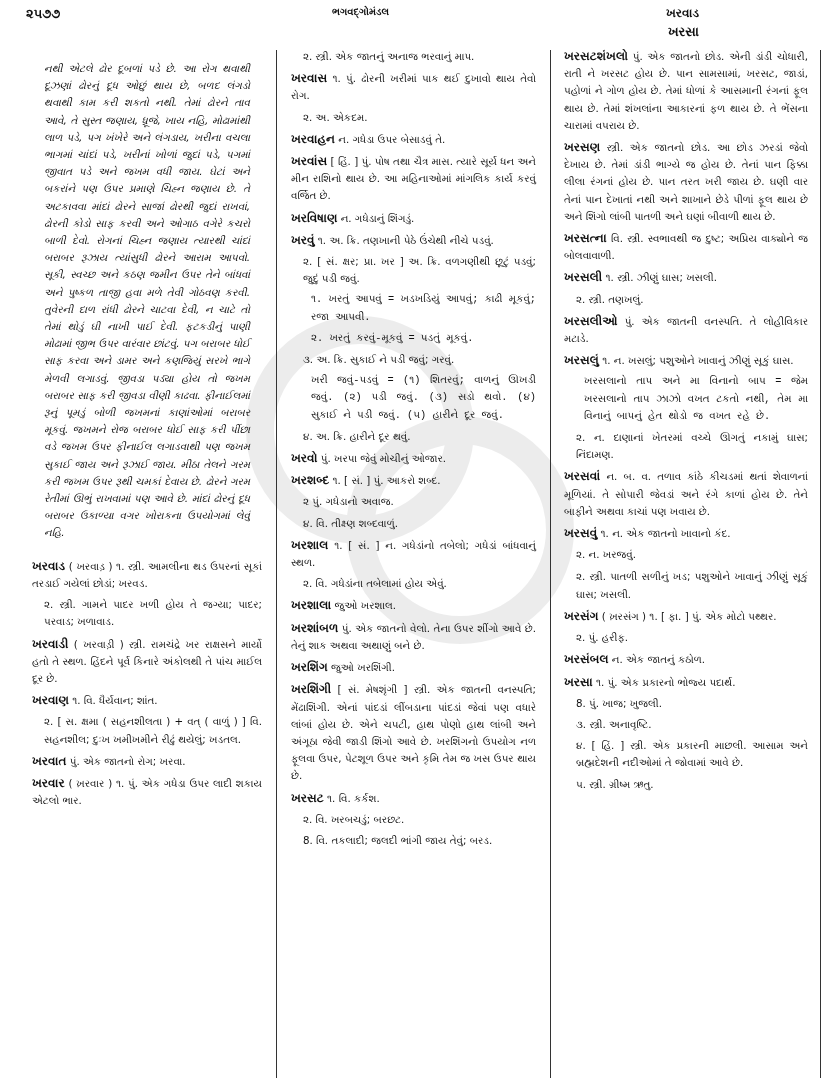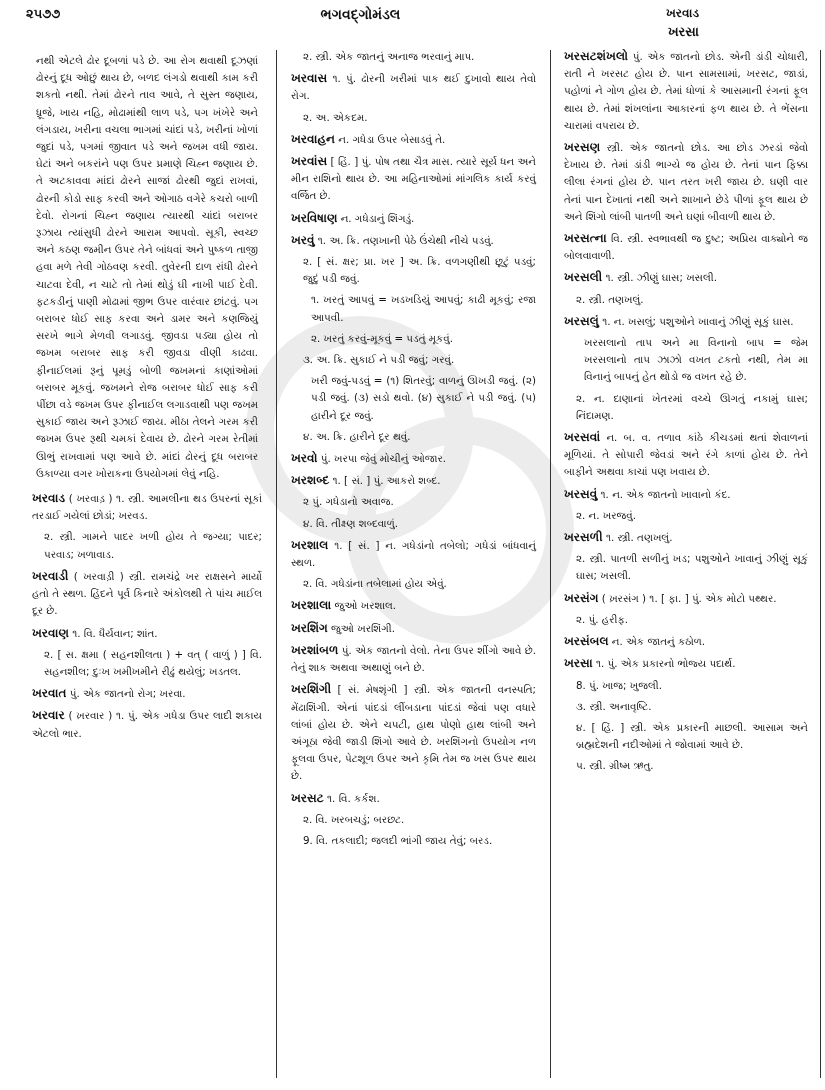--- a/index.html
+++ b/index.html
@@ -8,40 +8,40 @@
     font-family: "DejaVu Sans", sans-serif; color: #111;
   }
   .watermark {
     position: absolute; left: 230px; top: 300px; width: 360px; height: 360px;
     pointer-events: none; opacity: 0.07;
   }
   .header {
     position: absolute; left: 0; top: 0; width: 721px; height: 44px;
   }
   .page-num { position: absolute; left: 26px; top: 6px; font-size: 13px; font-weight: bold; }
-  .title { position: absolute; left: 0; right: 0; top: 6px; text-align: center; font-size: 14px; font-weight: bold; }
+  .title { position: absolute; left: 0; right: 0; top: 6px; text-align: center; font-size: 10px; font-weight: bold; }
   .guide1 { position: absolute; right: 22px; top: 6px; font-size: 12px; font-weight: bold; }
   .guide2 { position: absolute; right: 22px; top: 24px; font-size: 13px; font-weight: bold; }
   .col {
     position: absolute; top: 44px; bottom: 4px; font-size: 10.3px; line-height: 17.2px;
     text-align: justify; overflow: hidden;
   }
   .col1 { left: 28px; width: 238px; }
   .col2 { left: 287px; width: 253px; }
   .col3 { left: 560px; width: 252px; }
   .divider { position: absolute; top: 50px; bottom: 12px; width: 1px; background: #333; }
   .d1 { left: 276px; }
   .d2 { left: 550px; }
   .d3 { left: 820px; }
   .entry { margin: 0 0 5px 0; }
   .entry p { margin: 4px; }
   .hw { font-weight: bold; font-size: 12px; }
   .sense { padding-left: 12px; margin: 0; }
-  .idiom { padding-left: 20px; margin: 0; }
-  .para { margin: 8px; }
+  .idiom { padding-left: 20px; margin: 0; font-family: Liberation Mono, monospace; }
+  .para { margin: 16px; font-style: italic; }
 </style>
 </head>
 <body>
 
 <svg class="watermark" viewBox="0 0 360 360">
   <circle cx="130" cy="130" r="100" fill="none" stroke="#000" stroke-width="28"></circle>
   <circle cx="230" cy="230" r="100" fill="none" stroke="#000" stroke-width="28"></circle>
 </svg>
 
 <div class="header">
@@ -113,64 +113,66 @@
         <p class="sense">૪. વિ. તીક્ષ્ણ શબ્દવાળું.</p>
       </div>
       <div class="entry">
         <p><span class="hw">ખરશાલ</span> <span>૧. [ સં. ] ન. ગધેડાંનો તબેલો; ગધેડાં બાંધવાનું સ્થળ.</span></p>
         <p class="sense">૨. વિ. ગધેડાંના તબેલામાં હોય એવું.</p>
       </div>
       <div class="entry">
         <p><span class="hw">ખરશાલા</span> <span>જુઓ ખરશાલ.</span></p>
       </div>
       <div class="entry">
-        <p><span class="hw">ખરશિંગ</span> <span>જુઓ ખરશિંગી.</span></p>
+        <p><span class="hw">ખરશાંબળ</span> <span>પું. એક જાતનો વેલો. તેના ઉપર શીંગો આવે છે. તેનું શાક અથવા અથાણું બને છે.</span></p>
       </div>
       <div class="entry">
-        <p><span class="hw">ખરશાંબળ</span> <span>પું. એક જાતનો વેલો. તેના ઉપર શીંગો આવે છે. તેનું શાક અથવા અથાણું બને છે.</span></p>
+        <p><span class="hw">ખરશિંગ</span> <span>જુઓ ખરશિંગી.</span></p>
       </div>
       <div class="entry">
         <p><span class="hw">ખરશિંગી</span> <span>[ સં. મેષશૃંગી ] સ્ત્રી. એક જાતની વનસ્પતિ; મેંઢાશિંગી. એનાં પાંદડાં લીંબડાના પાંદડાં જેવાં પણ વધારે લાંબાં હોય છે. એને ચપટી, હાથ પોણો હાથ લાંબી અને અંગૂઠા જેવી જાડી શિંગો આવે છે. ખરશિંગનો ઉપયોગ નળ ફૂલવા ઉપર, પેટશૂળ ઉપર અને કૃમિ તેમ જ ખસ ઉપર થાય છે.</span></p>
       </div>
       <div class="entry">
         <p><span class="hw">ખરસટ</span> <span>૧. વિ. કર્કશ.</span></p>
         <p class="sense">૨. વિ. ખરબચડું; બરછટ.</p>
-        <p class="sense">9. વિ. તકલાદી; જલદી ભાંગી જાય તેવું; બરડ.</p>
+        <p class="sense">8. વિ. તકલાદી; જલદી ભાંગી જાય તેવું; બરડ.</p>
       </div>
     </div>
 </div>
 <div class="col col3">
   <div class="entries">
       <div class="entry">
         <p><span class="hw">ખરસટશંખલો</span> <span>પું. એક જાતનો છોડ. એની ડાંડી ચોધારી, રાતી ને ખરસટ હોય છે. પાન સામસામાં, ખરસટ, જાડાં, પહોળાં ને ગોળ હોય છે. તેમાં ધોળાં કે આસમાની રંગનાં ફૂલ થાય છે. તેમાં શંખલાંના આકારનાં ફળ થાય છે. તે ભેંસના ચારામાં વપરાય છે.</span></p>
       </div>
       <div class="entry">
         <p><span class="hw">ખરસણ</span> <span>સ્ત્રી. એક જાતનો છોડ. આ છોડ ઝરડાં જેવો દેખાય છે. તેમાં ડાંડી ભાગ્યે જ હોય છે. તેનાં પાન ફિક્કા લીલા રંગનાં હોય છે. પાન તરત ખરી જાય છે. ઘણી વાર તેનાં પાન દેખાતાં નથી અને શાખાને છેડે પીળાં ફૂલ થાય છે અને શિંગો લાંબી પાતળી અને ઘણાં બીવાળી થાય છે.</span></p>
       </div>
       <div class="entry">
         <p><span class="hw">ખરસત્ના</span> <span>વિ. સ્ત્રી. સ્વભાવથી જ દુષ્ટ; અપ્રિય વાક્યોને જ બોલવાવાળી.</span></p>
       </div>
       <div class="entry">
         <p><span class="hw">ખરસલી</span> <span>૧. સ્ત્રી. ઝીણું ઘાસ; ખસલી.</span></p>
         <p class="sense">૨. સ્ત્રી. તણખલું.</p>
       </div>
       <div class="entry">
+        <p><span class="hw">ખરસલીઓ</span> <span>પું. એક જાતની વનસ્પતિ. તે લોહીવિકાર મટાડે.</span></p>
+      </div>
+      <div class="entry">
         <p><span class="hw">ખરસલું</span> <span>૧. ન. ખસલું; પશુઓને ખાવાનું ઝીણું સૂકું ઘાસ.</span></p>
         <p class="idiom">ખરસલાનો તાપ અને મા વિનાનો બાપ = જેમ ખરસલાનો તાપ ઝાઝો વખત ટકતો નથી, તેમ મા વિનાનું બાપનું હેત થોડો જ વખત રહે છે.</p>
         <p class="sense">૨. ન. દાણાનાં ખેતરમાં વચ્ચે ઊગતું નકામું ઘાસ; નિંદામણ.</p>
       </div>
       <div class="entry">
         <p><span class="hw">ખરસવાં</span> <span>ન. બ. વ. તળાવ કાંઠે કીચડમાં થતાં શેવાળનાં મૂળિયાં. તે સોપારી જેવડાં અને રંગે કાળાં હોય છે. તેને બાફીને અથવા કાચાં પણ ખવાય છે.</span></p>
       </div>
       <div class="entry">
         <p><span class="hw">ખરસવું</span> <span>૧. ન. એક જાતનો ખાવાનો કંદ.</span></p>
         <p class="sense">૨. ન. ખરજવું.</p>
       </div>
       <div class="entry">
-        <p><span class="hw">ખરસળી</span> <span>૧. સ્ત્રી. તણખલું.</span></p>
         <p class="sense">૨. સ્ત્રી. પાતળી સળીનું ખડ; પશુઓને ખાવાનું ઝીણું સૂકું ઘાસ; ખસલી.</p>
       </div>
       <div class="entry">
         <p><span class="hw">ખરસંગ</span> <span>( ખ઼રસંગ ) ૧. [ ફા. ] પું. એક મોટો પથ્થર.</span></p>
         <p class="sense">૨. પું. હરીફ.</p>
       </div>
       <div class="entry">
         <p><span class="hw">ખરસંબલ</span> <span>ન. એક જાતનું કઠોળ.</span></p>
       </div>
       <div class="entry">

